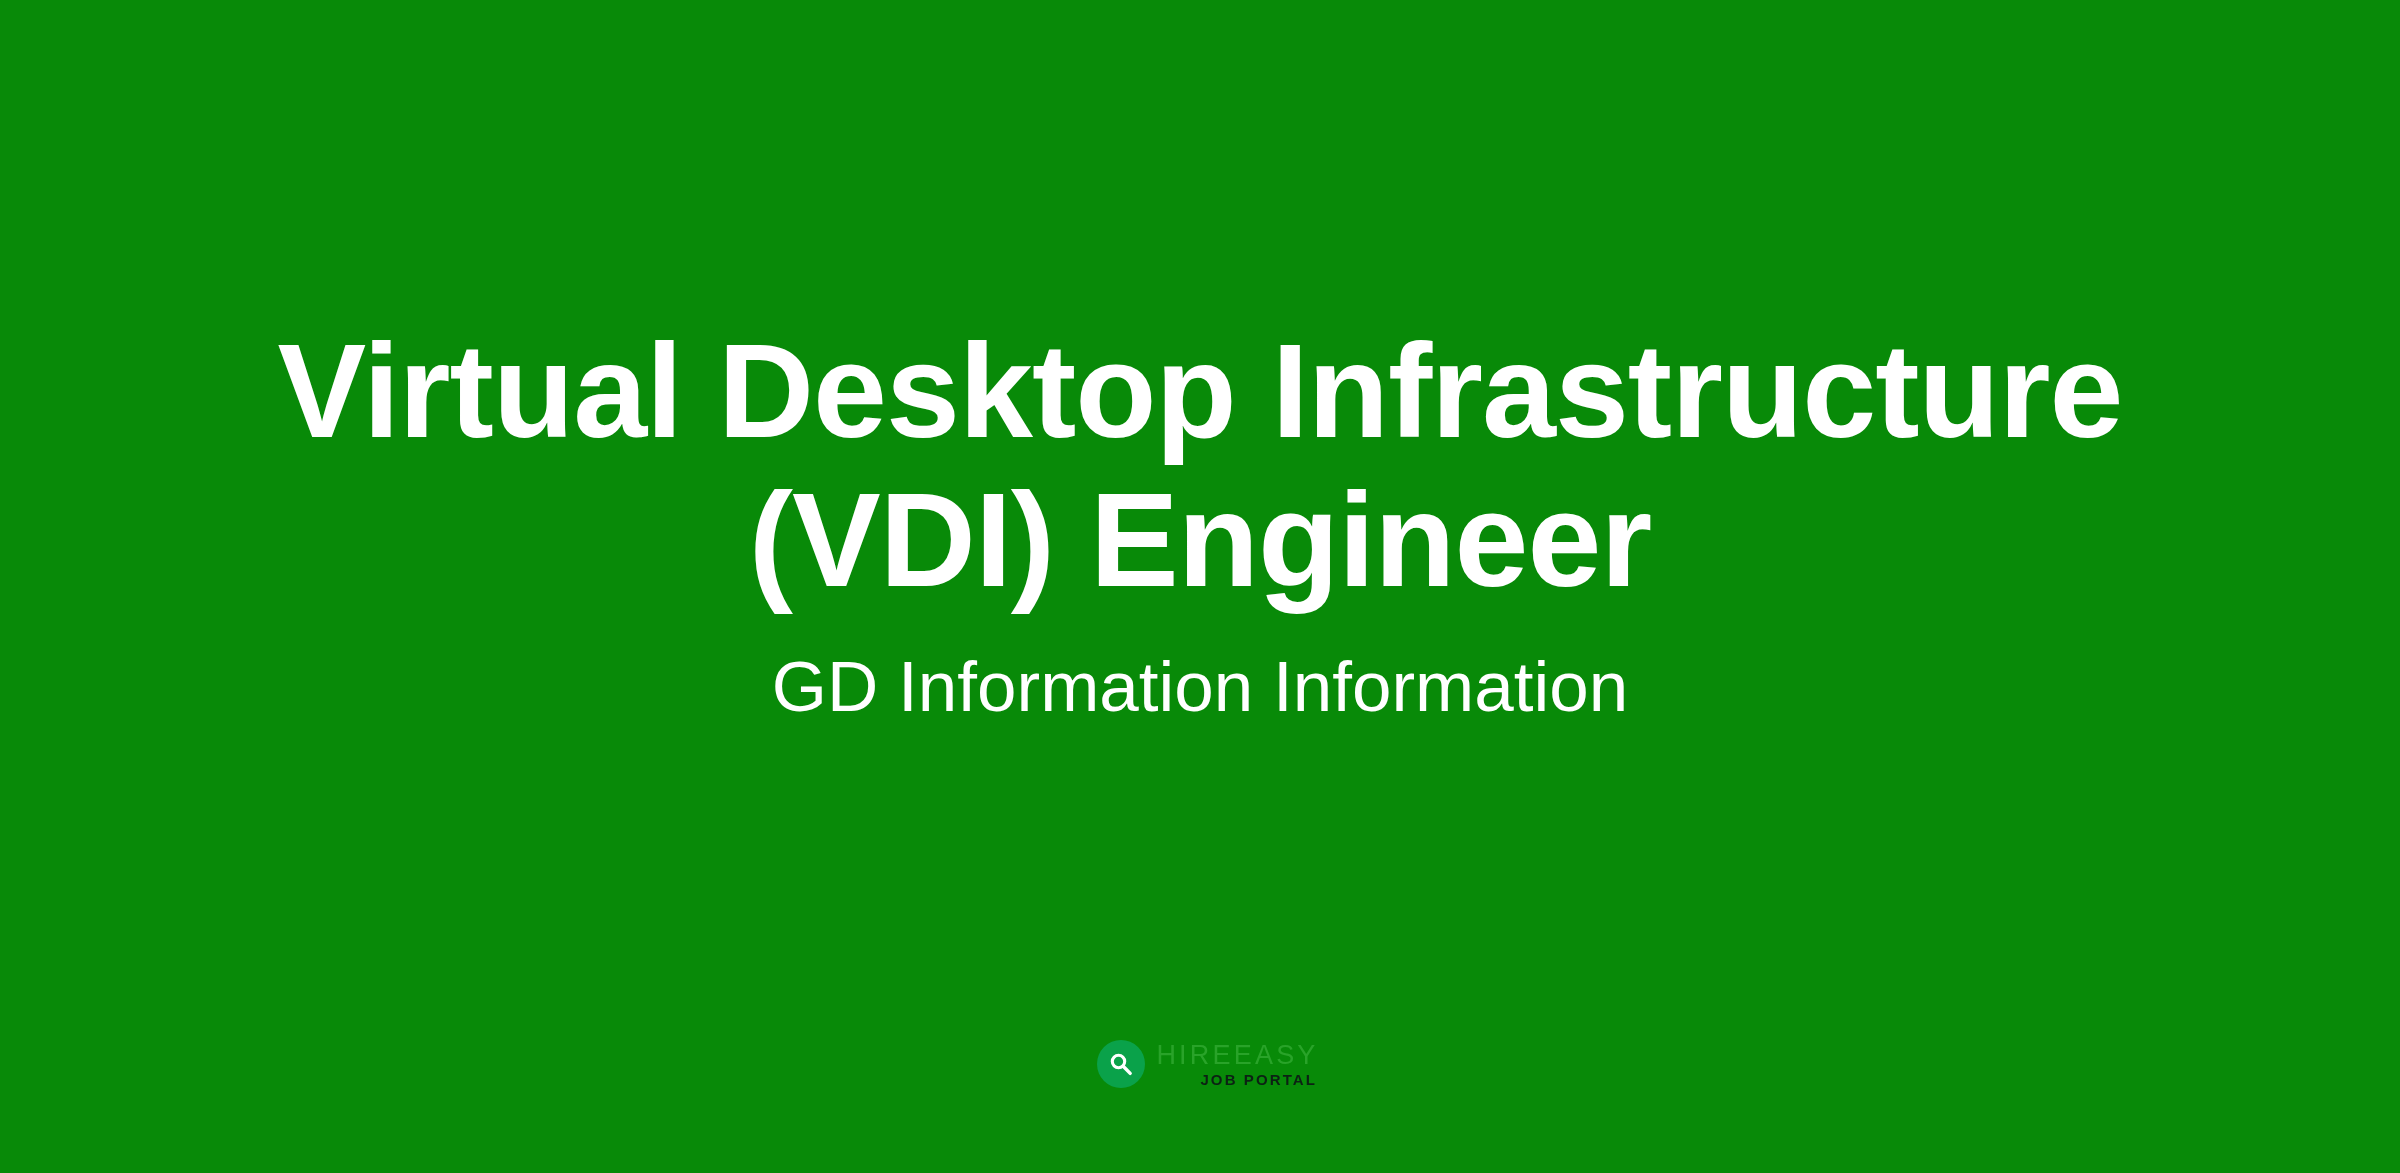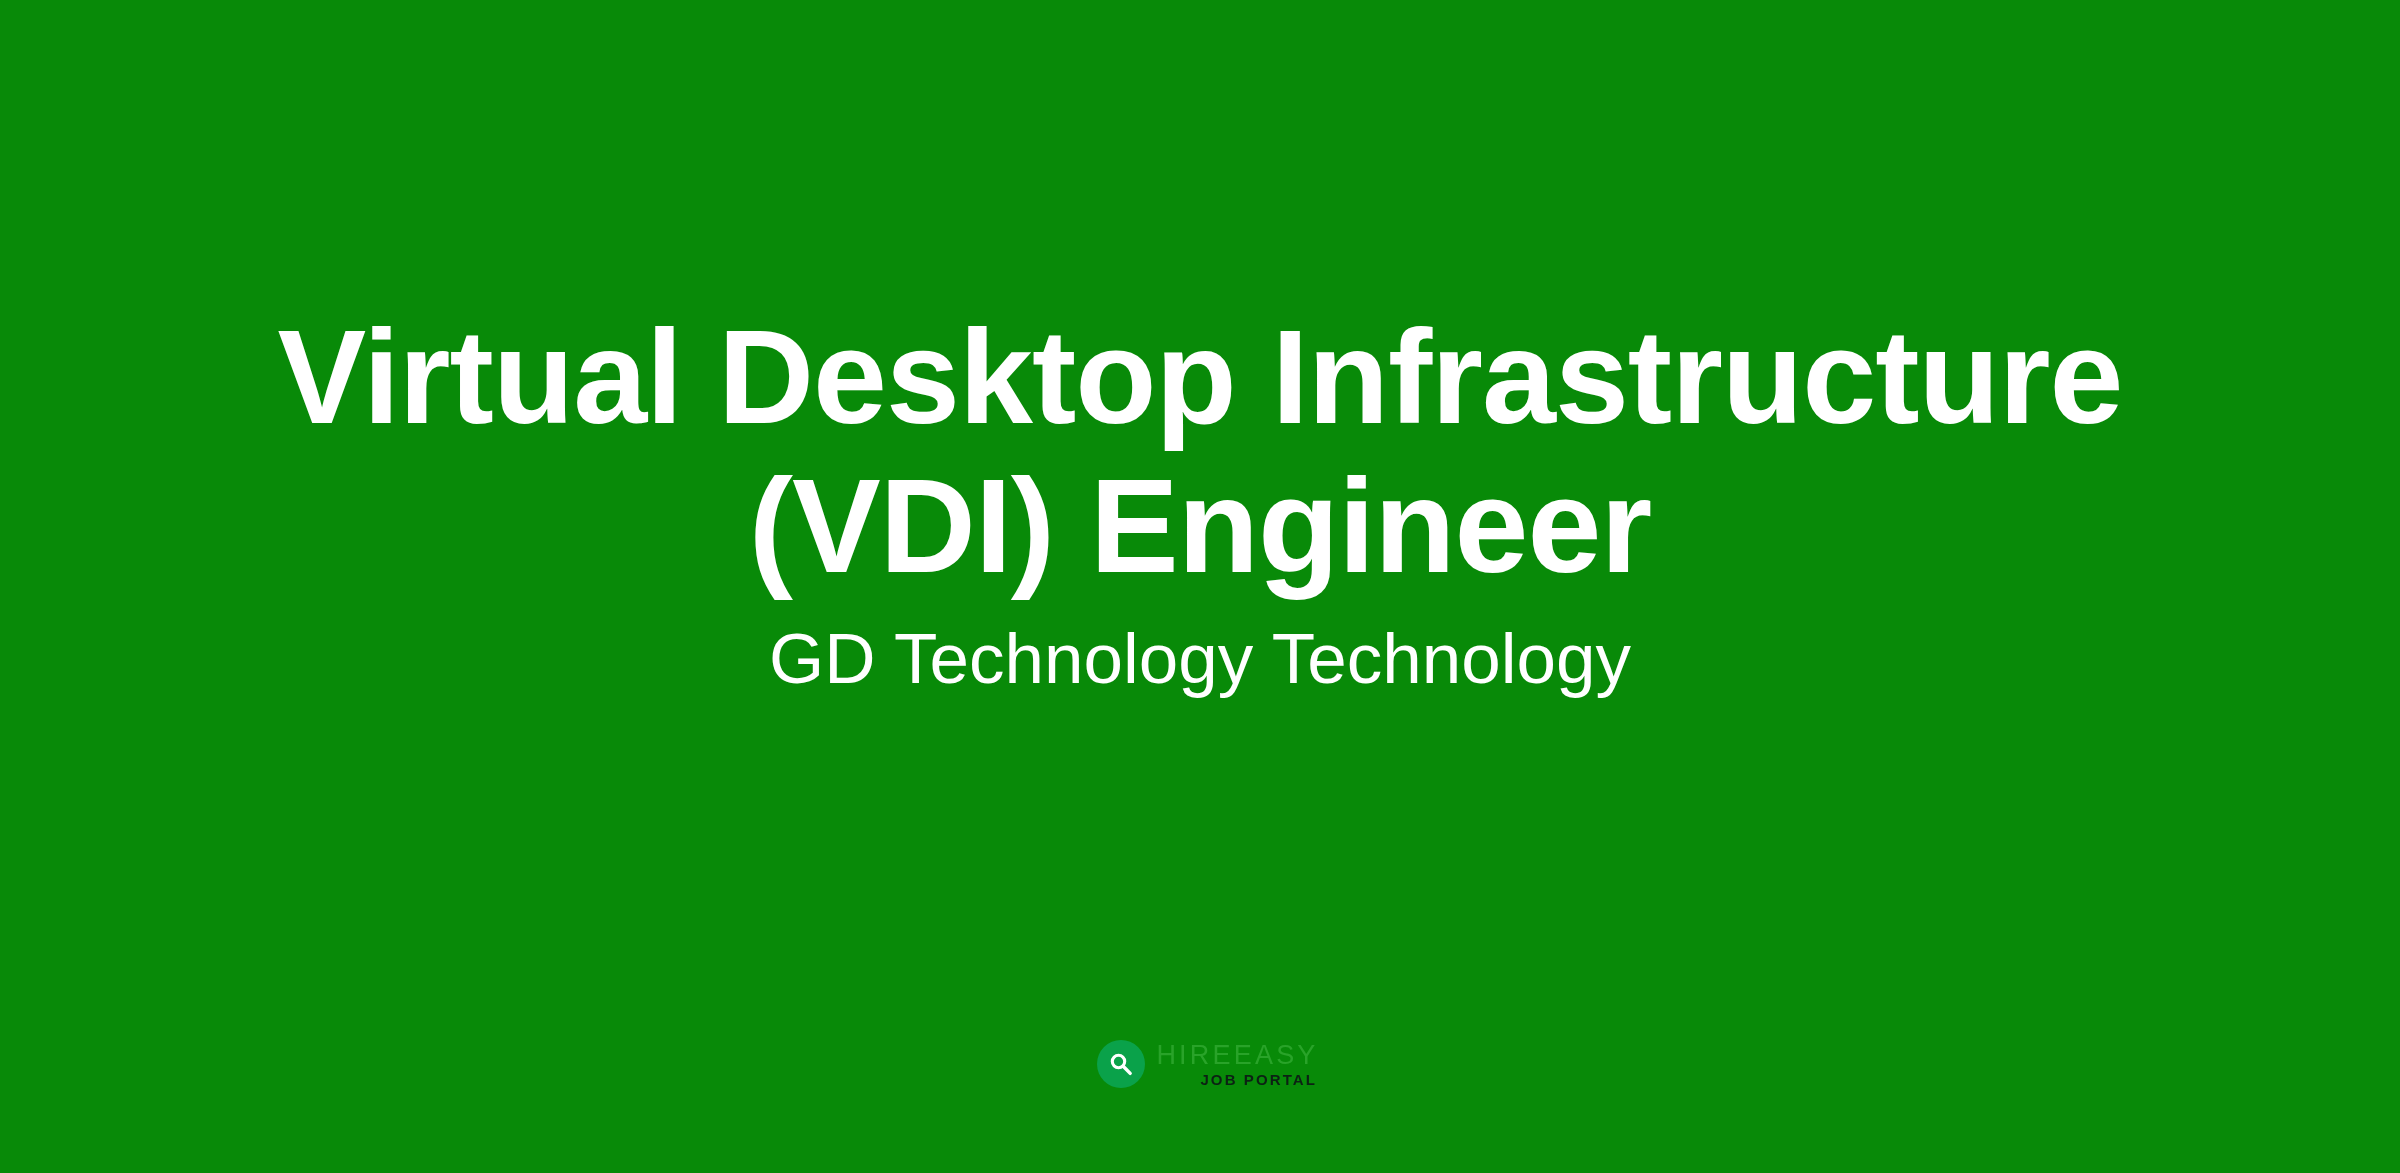--- a/index.html
+++ b/index.html
@@ -26,21 +26,21 @@
   
   .title-block {
     position: absolute;
     left: 0;
     top: 300px;
     width: 2400px;
     text-align: center;
   }
 
   .job-title {
-    margin: 3px;
+    margin: 17px;
     padding: 0 180px;
     color: #ffffff;
     font-family: "Liberation Sans", sans-serif;
     font-weight: bold;
     font-size: 133px;
     line-height: 1.12;
     letter-spacing: -1px;
     word-wrap: break-word;
   }
 
@@ -109,21 +109,21 @@
     margin-left: 44px;
   }
 </style>
 </head>
 <body>
 
 <div class="card">
 
   <div class="title-block">
     <h1 class="job-title">Virtual Desktop Infrastructure (VDI) Engineer</h1>
-    <h2 class="company-name">GD Technology Technology</h2>
+    <h2 class="company-name">GD Information Information</h2>
   </div>
 
   <div class="logo-lockup">
     <div class="logo-badge">
       <span>
         <svg width="26" height="26" viewBox="0 0 26 26" aria-hidden="true">
           <circle cx="10.5" cy="10.5" r="6.2" fill="none" stroke="#ffffff" stroke-width="3.1"></circle>
           <line x1="15.2" y1="15.2" x2="22.2" y2="22.4" stroke="#ffffff" stroke-width="3.4" stroke-linecap="round"></line>
         </svg>
       </span>

